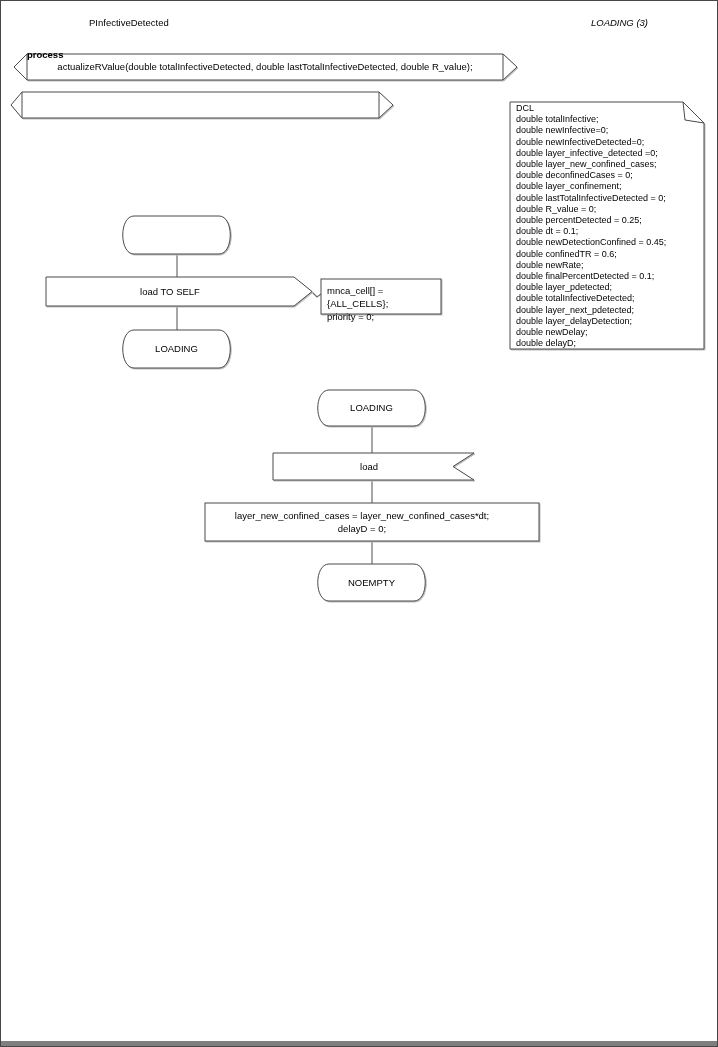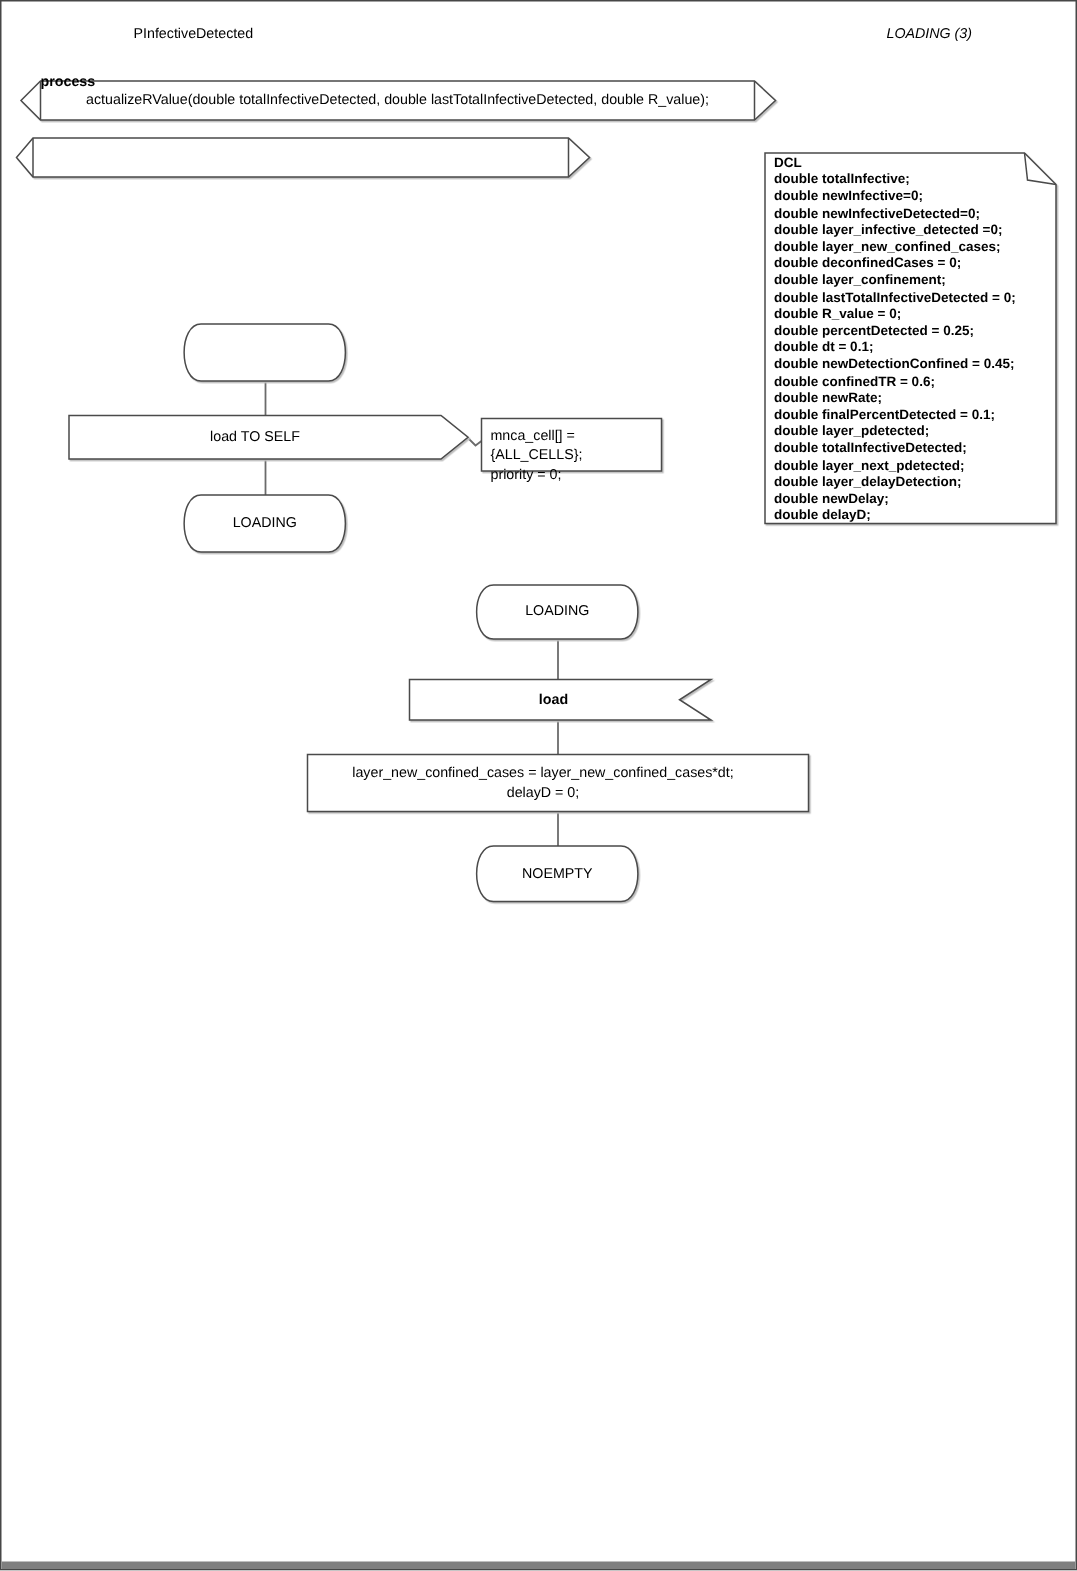--- a/index.html
+++ b/index.html
@@ -16,21 +16,21 @@
   .shapes-layer{position:absolute;left:0;top:0;width:716px;height:1045px;}
   .shape{fill:#ffffff;stroke:#4a4a4a;stroke-width:1;filter:drop-shadow(1px 1px 0 #bdbdbd);}
   .shape-line{fill:none;stroke:#4a4a4a;stroke-width:1;}
   .connector{fill:none;stroke:#6b6b6b;stroke-width:1.2;}
   .label{position:absolute;font-size:9.5px;line-height:12px;white-space:nowrap;}
   .center{display:flex;align-items:center;justify-content:center;text-align:center;border-radius:11px;}
   .centered-multi{display:flex;flex-direction:column;align-items:center;justify-content:center;text-align:center;white-space:pre-line;}
   .bold{font-weight:bold;}
   .dcl-text{
     position:absolute;left:515px;top:102px;width:185px;
-    font-size:9px;line-height:11.2px;white-space:pre-line;font-weight:bold;
+    font-size:9px;line-height:11.2px;white-space:pre-line;
   }
   .comment-text{
     position:absolute;left:326px;top:283px;width:112px;
     font-size:9.5px;line-height:13px;white-space:pre-line;
   }
   .bottom-bar{position:absolute;left:0;right:0;bottom:0;height:5px;background:#7f7f7f;}
 </style>
 </head>
 <body>
 
@@ -108,19 +108,19 @@
 double layer_delayDetection;
 double newDelay;
 double delayD;</div>
 
   <div class="label center" style="left:45px;top:276px;width:248px;height:29px;">load TO SELF</div>
   <div class="comment-text">mnca_cell[] = {ALL_CELLS};
 priority = 0;</div>
   <div class="label center" style="left:118px;top:329px;width:115px;height:38px;">LOADING</div>
 
   <div class="label center" style="left:313px;top:389px;width:115px;height:36px;">LOADING</div>
-  <div class="label center" style="left:272px;top:452px;width:192px;height:27px;font-weight:bold;">load</div>
+  <div class="label center" style="left:272px;top:452px;width:192px;height:27px;">load</div>
   <div class="label centered-multi" style="left:204px;top:502px;width:314px;height:38px;line-height:13px;">layer_new_confined_cases = layer_new_confined_cases*dt;
 delayD = 0;</div>
   <div class="label center" style="left:313px;top:563px;width:115px;height:37px;">NOEMPTY</div>
 
   <div class="bottom-bar"></div>
 </div>
 
 </body></html>

